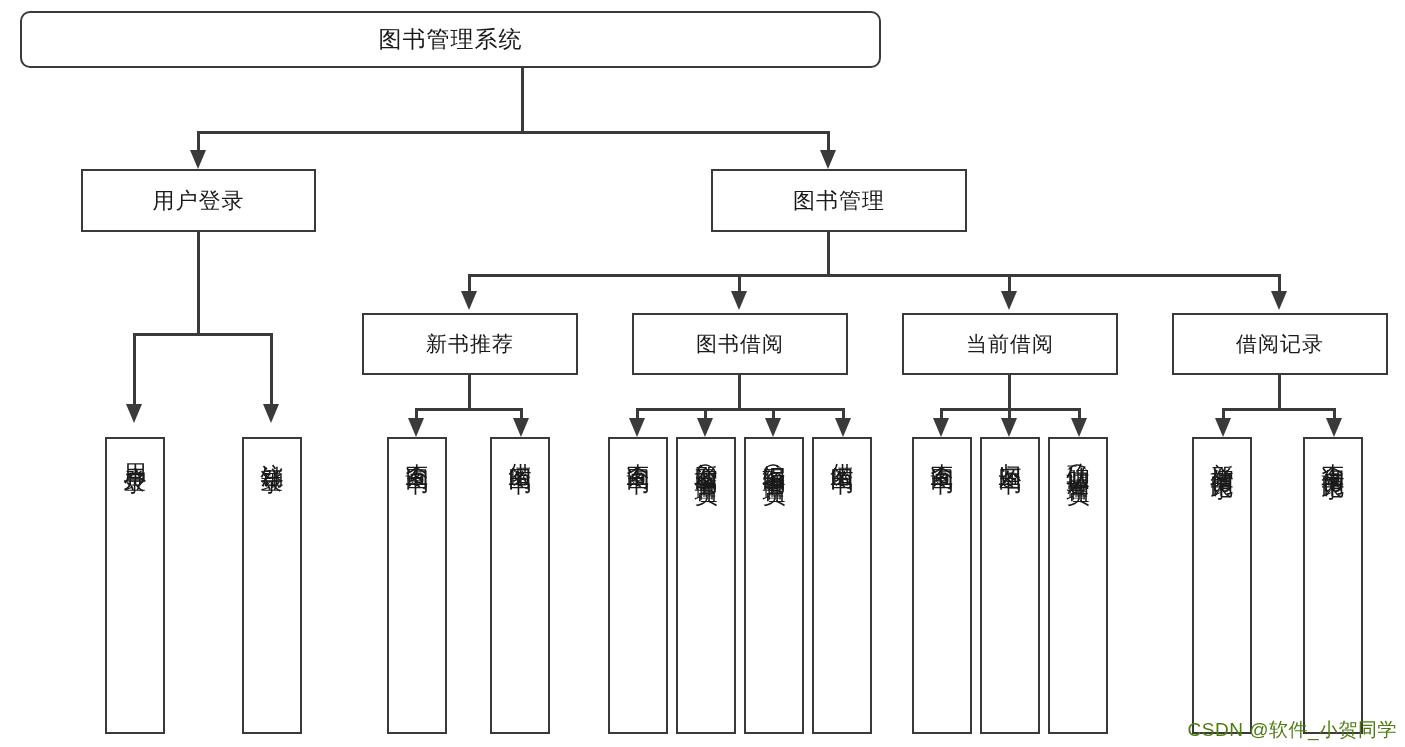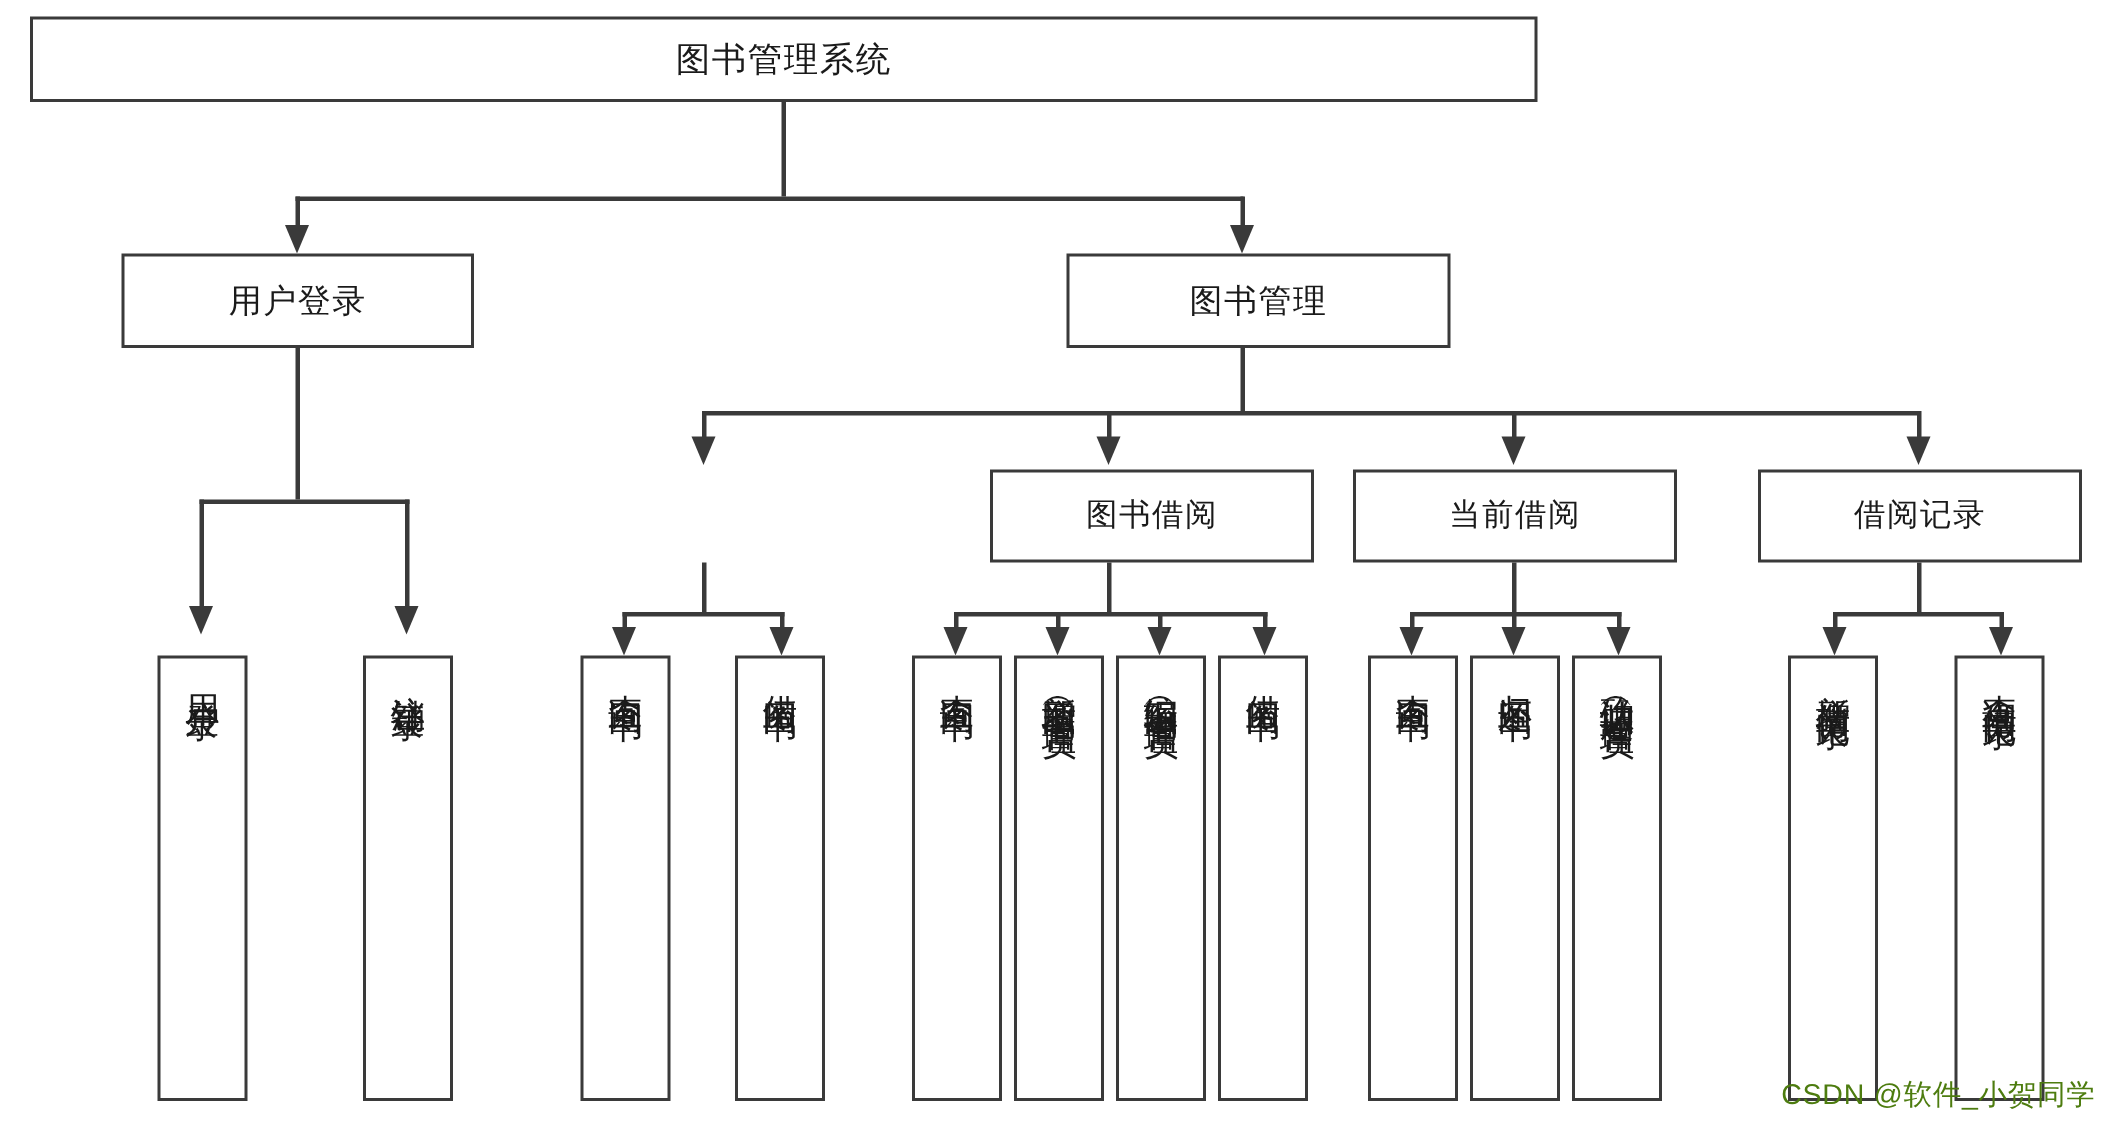--- a/index.html
+++ b/index.html
@@ -81,21 +81,21 @@
     letter-spacing: 0.5px;
     white-space: nowrap;
     pointer-events: none;
   }
 </style>
 </head>
 <body>
 
 <div id="canvas">
 
-  <div class="node root" style="left:20px; top:11px; width:1005px; height:57px;">
+  <div class="node root" style="left:20px; top:11px; width:861px; height:57px;border-radius:10px;">
     <span class="label">图书管理系统</span>
   </div>
 
   <div class="edge v" style="left:521px; top:68px; width:3px; height:63px;"></div>
 
   <div class="edge h" style="left:197px; top:131px; width:632px; height:3px;"></div>
 
   <div class="edge v" style="left:197px; top:131px; width:3px; height:22px;"></div>
   <div class="arrow" style="left:190px; top:150px;"></div>
   <div class="edge v" style="left:827px; top:131px; width:3px; height:22px;"></div>
@@ -120,21 +120,24 @@
   <div class="edge h" style="left:468px; top:274px; width:812px; height:3px;"></div>
   <div class="edge v" style="left:468px; top:274px; width:3px; height:19px;"></div>
   <div class="arrow" style="left:461px; top:291px;"></div>
   <div class="edge v" style="left:738px; top:274px; width:3px; height:19px;"></div>
   <div class="arrow" style="left:731px; top:291px;"></div>
   <div class="edge v" style="left:1008px; top:274px; width:3px; height:19px;"></div>
   <div class="arrow" style="left:1001px; top:291px;"></div>
   <div class="edge v" style="left:1278px; top:274px; width:3px; height:19px;"></div>
   <div class="arrow" style="left:1271px; top:291px;"></div>
 
-  <div class="node lvl3" style="left:660px; top:313px; width:216px; height:62px;">
+  <div class="node lvl3" style="left:362px; top:313px; width:216px; height:62px;">
+    <span class="label">新书推荐</span>
+  </div>
+  <div class="node lvl3" style="left:632px; top:313px; width:216px; height:62px;">
     <span class="label">图书借阅</span>
   </div>
   <div class="node lvl3" style="left:1172px; top:313px; width:216px; height:62px;">
     <span class="label">借阅记录</span>
   </div>
   <div class="node lvl3" style="left:902px; top:313px; width:216px; height:62px;">
     <span class="label">当前借阅</span>
   </div>
 
   <div class="edge v" style="left:468px; top:375px; width:3px; height:33px;"></div>

